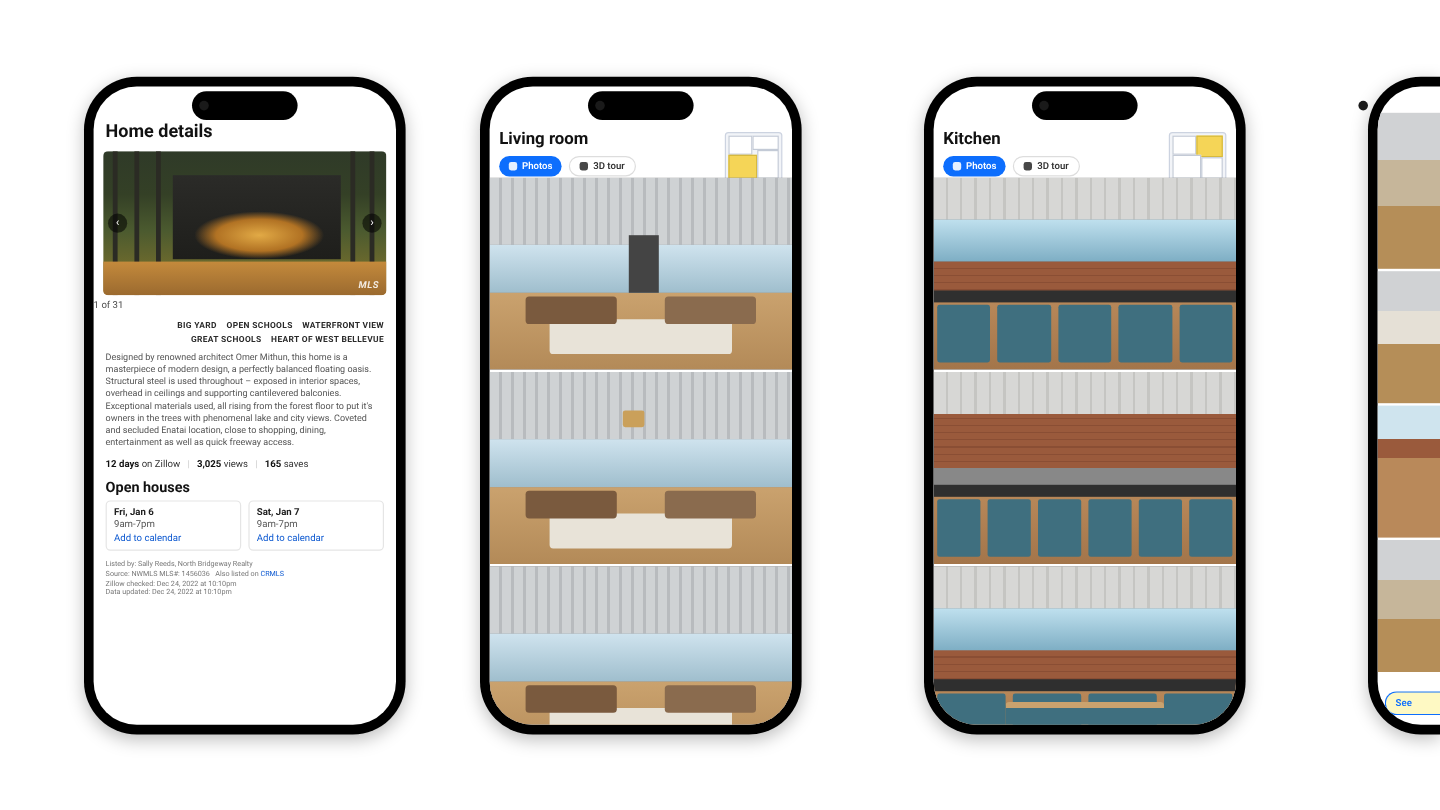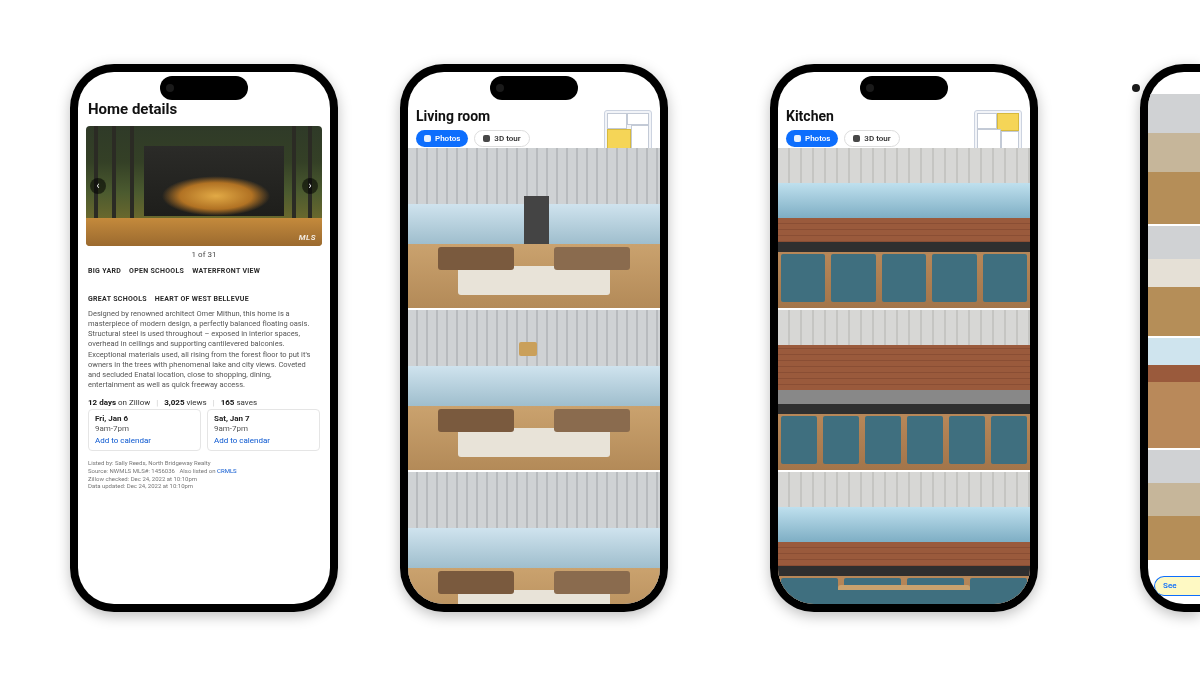--- a/index.html
+++ b/index.html
@@ -17,22 +17,22 @@
   .hero{position:relative;margin:2px 8px 0 8px;height:120px;border-radius:4px;overflow:hidden;}
   .hero-sky{position:absolute;inset:0;background:linear-gradient(#2f3a28,#344026 30%,#4b5a2f 55%,#6d6a2d 80%,#a87c2e 100%);}
   .hero-trees{position:absolute;inset:0;}
   .trunk{position:absolute;top:0;width:4px;height:100%;background:#2b2b24;}
   .hero-house{position:absolute;left:58px;top:20px;width:140px;height:70px;background:linear-gradient(#2b2b28,#1e1e1b);}
   .hero-glow{position:absolute;left:70px;top:48px;width:120px;height:44px;background:radial-gradient(closest-side,#f7b94a,#c17b24 60%,transparent 90%);opacity:.9;}
   .hero-path{position:absolute;left:0;bottom:0;width:100%;height:28px;background:linear-gradient(#c48a3c,#9b6a2f);}
   .hero-nav{position:absolute;top:50%;transform:translateY(-50%);width:16px;height:16px;border-radius:50%;background:rgba(0,0,0,.55);color:#fff;font-size:10px;line-height:16px;text-align:center;}
   .hero-nav.l{left:4px;} .hero-nav.r{right:4px;}
   .hero-mls{position:absolute;right:6px;bottom:4px;font-size:8px;font-style:italic;font-weight:700;color:#fff;opacity:.85;letter-spacing:.5px;}
-  .counter{font-size:8px;text-align:center;color:#4a4a4a;margin:4px 0 8px;}
-  .tags{display:flex;flex-wrap:wrap;gap:20px 8px;padding:0 10px 6px;}
+  .counter{font-size:8px;text-align:left;color:#4a4a4a;margin:4px 0 8px;}
+  .tags{display:flex;flex-wrap:wrap;gap:4px 8px;padding:0 10px 6px;justify-content:flex-end;}
   .tag{font-size:7px;font-weight:700;letter-spacing:.3px;color:#2a2a2a;}
   .desc{font-size:7.5px;line-height:1.35;color:#555;padding:0 10px;}
   .stats{display:flex;gap:6px;align-items:center;font-size:8px;color:#333;padding:8px 10px 2px;}
   .stats b{font-weight:700;color:#111;}
   .stats .sep{color:#ccc;}
   .oh-title{font-weight:700;font-size:12px;color:#111;padding:6px 10px 4px;}
   .oh-row{display:flex;gap:6px;padding:0 10px;}
   .oh-card{flex:1;border:1px solid #e5e5e5;border-radius:4px;padding:4px 6px;font-size:8px;line-height:1.25;color:#222;}
   .oh-card .day{font-weight:700;}
   .oh-card .time{color:#555;}
@@ -122,20 +122,21 @@
       <div class="desc">Designed by renowned architect Omer Mithun, this home is a masterpiece of modern design, a perfectly balanced floating oasis. Structural steel is used throughout – exposed in interior spaces, overhead in ceilings and supporting cantilevered balconies. Exceptional materials used, all rising from the forest floor to put it's owners in the trees with phenomenal lake and city views. Coveted and secluded Enatai location, close to shopping, dining, entertainment as well as quick freeway access.</div>
 
       <div class="stats">
         <span><b>12</b> <b>days</b> <span>on Zillow</span></span>
         <span class="sep">|</span>
         <span><b>3,025</b> <span>views</span></span>
         <span class="sep">|</span>
         <span><b>165</b> <span>saves</span></span>
       </div>
 
+      <div class="oh-title">Open houses</div>
       <div class="oh-row">
         <div class="oh-card">
           <div class="day">Fri, Jan 6</div>
           <div class="time">9am-7pm</div>
           <div class="link">Add to calendar</div>
         </div>
         <div class="oh-card">
           <div class="day">Sat, Jan 7</div>
           <div class="time">9am-7pm</div>
           <div class="link">Add to calendar</div>

